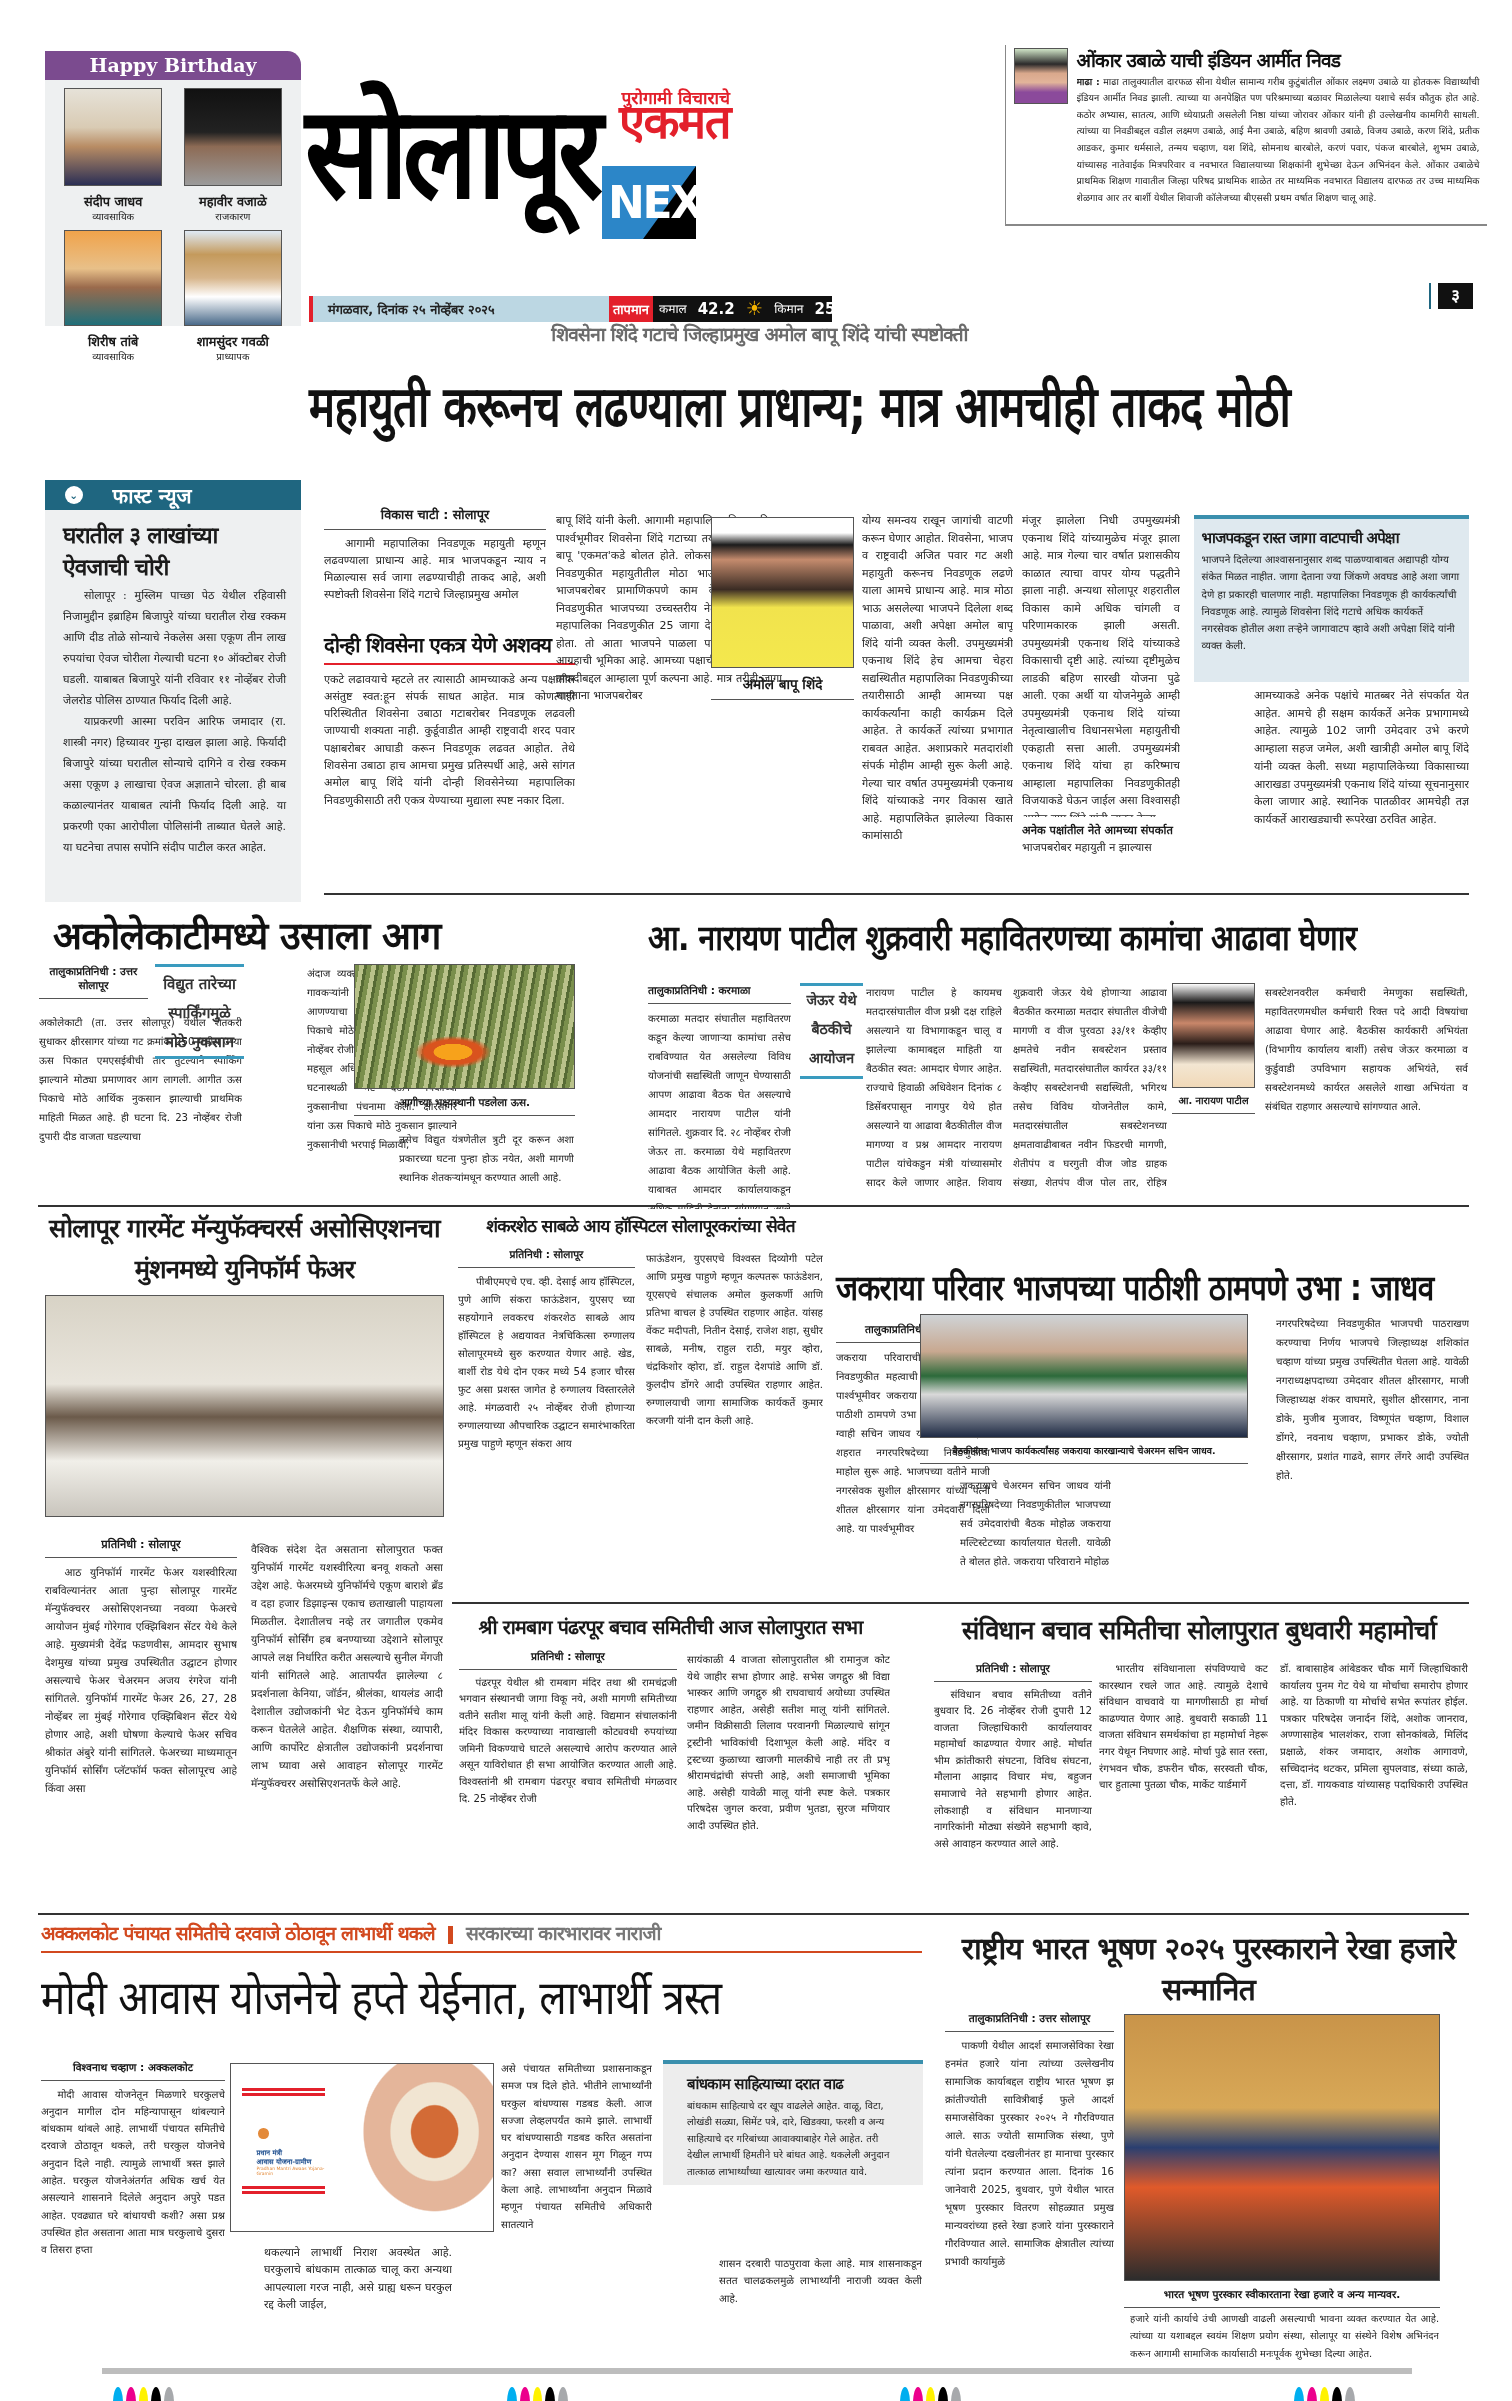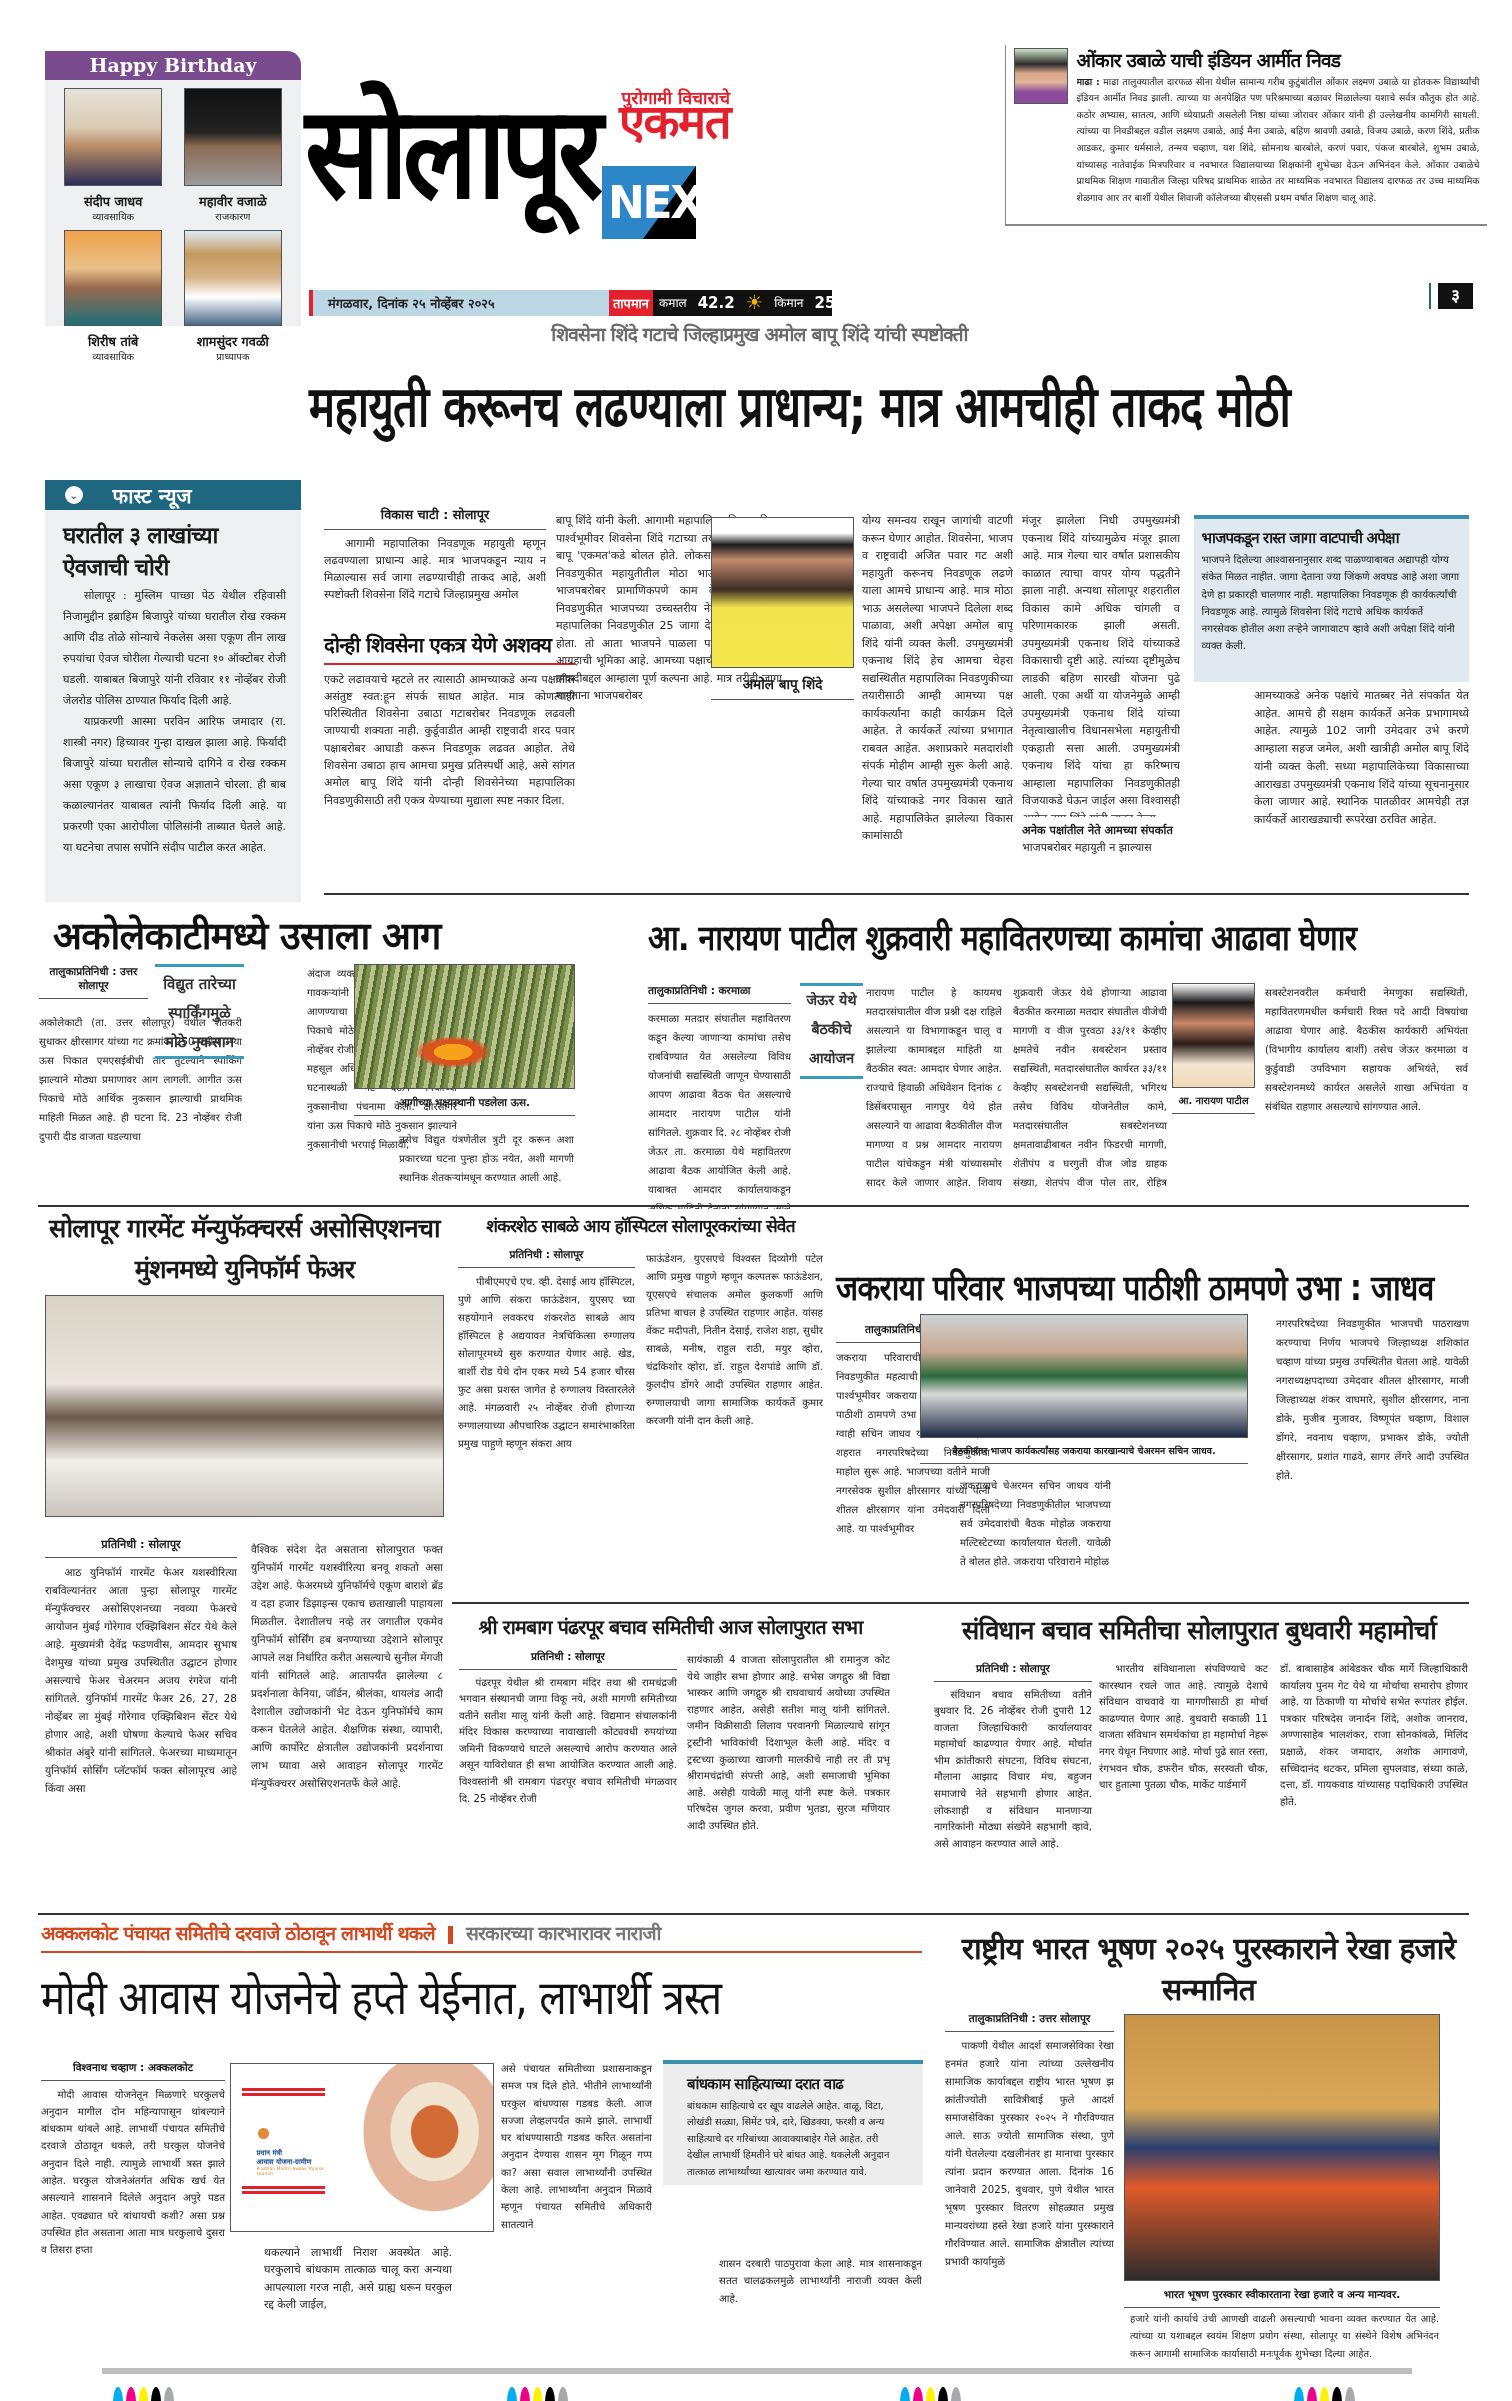--- a/index.html
+++ b/index.html
@@ -82,21 +82,21 @@
 
 <div class="abs" style="left:1005px;top:45px;width:482px;height:181px;border-left:1.5px solid #888;border-bottom:2.3px solid #888;padding:3px 7.5px 0 7.5px;">
   <div class="photo" style="float:left;width:54px;height:56px;margin:0 9px 3px 0;background:linear-gradient(180deg,#cfe3c6 0%,#2b2a2a 28%,#d9a88c 45%,#e2b49a 62%,#8b4a9b 80%);"></div>
   <div class="hl" style="font-size:19px;line-height:25.6px;">ओंकार उबाळे याची इंडियन आर्मीत निवड</div>
   <div class="body-text" style="font-size:9.4px;line-height:16.6px;">
     <b>माढा :</b>
     <span>माढा तालुक्यातील दारफळ सीना येथील सामान्य गरीब कुटुंबांतील ओंकार लक्ष्मण उबाळे या होतकरू विद्यार्थ्यांची इंडियन आर्मीत निवड झाली. त्याच्या या अनपेक्षित पण परिश्रमाच्या बळावर मिळालेल्या यशाचे सर्वत्र कौतुक होत आहे. कठोर अभ्यास, सातत्य, आणि ध्येयाप्रती असलेली निष्ठा यांच्या जोरावर ओंकार यांनी ही उल्लेखनीय कामगिरी साधली. त्यांच्या या निवडीबद्दल वडील लक्ष्मण उबाळे, आई मैना उबाळे, बहिण श्रावणी उबाळे, विजय उबाळे, करण शिंदे, प्रतीक आडकर, कुमार धर्मसाले, तन्मय चव्हाण, यश शिंदे, सोमनाथ बारबोले, करणं पवार, पंकज बारबोले, शुभम उबाळे, यांच्यासह नातेवाईक मित्रपरिवार व नवभारत विद्यालयाच्या शिक्षकांनी शुभेच्छा देऊन अभिनंदन केले. ओंकार उबाळेचे प्राथमिक शिक्षण गावातील जिल्हा परिषद प्राथमिक शाळेत तर माध्यमिक नवभारत विद्यालय दारफळ तर उच्च माध्यमिक शेळगाव आर तर बार्शी येथील शिवाजी कॉलेजच्या बीएससी प्रथम वर्षात शिक्षण चालू आहे.</span>
   </div>
 </div>
 
-<div class="abs" style="left:309px;top:290px;width:1118px;height:25.6px;display:flex;align-items:stretch;">
+<div class="abs" style="left:309px;top:296px;width:1118px;height:25.6px;display:flex;align-items:stretch;">
   <div style="width:300px;background:#bcd7e3;border-left:4.5px solid #e3202b;display:flex;align-items:center;padding-left:15px;">
     <span style="font-size:12.8px;font-weight:bold;color:#222;">मंगळवार, दिनांक २५ नोव्हेंबर २०२५</span>
   </div>
   <div style="width:44px;background:#e3202b;color:#fff;font-weight:bold;font-size:12.8px;display:flex;align-items:center;justify-content:center;">तापमान</div>
   <div style="width:179px;background:#111;color:#fff;display:flex;align-items:center;gap:11px;padding-left:6px;font-size:12px;">
     <span>कमाल</span>
     <b style="font-size:15px;">42.2</b>
     <span style="color:#f5b400;font-size:19.6px;line-height:15px;">☀</span>
     <span>किमान</span>
     <b style="font-size:15px;">25.5</b>

